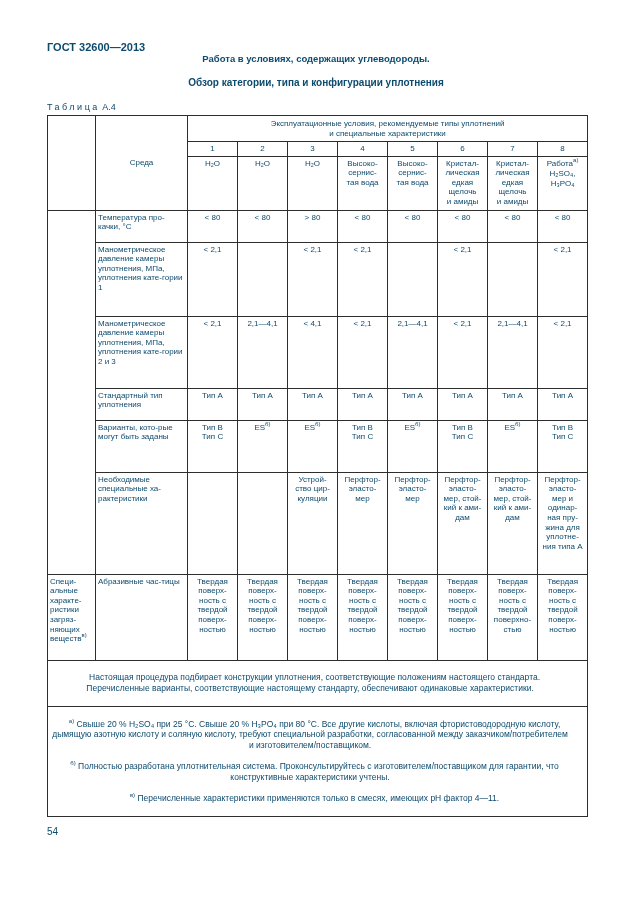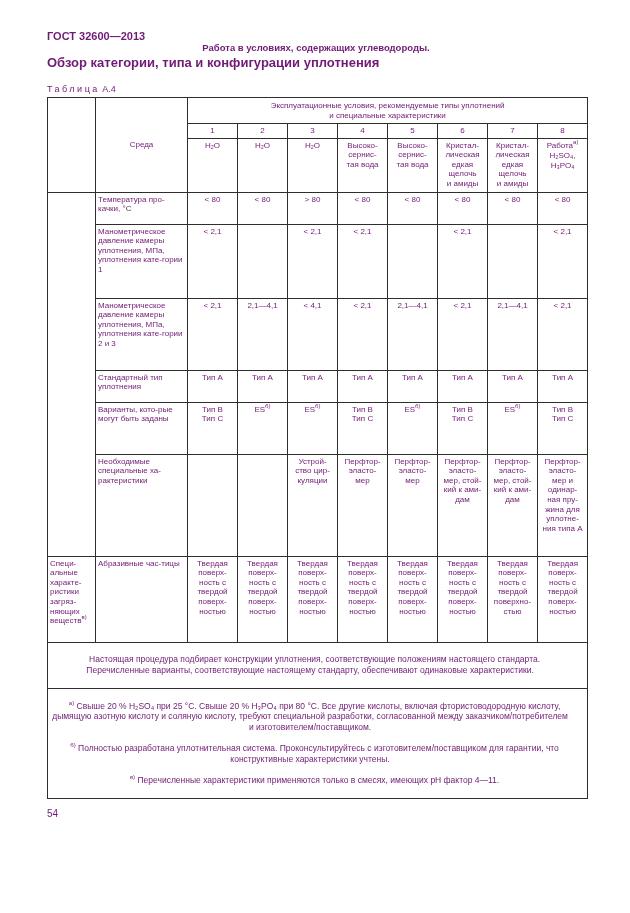--- a/index.html
+++ b/index.html
@@ -1,26 +1,26 @@
 <!DOCTYPE html>
 <html><head>
 <meta charset="utf-8">
 <style>
   * { box-sizing: border-box; }
   html, body { margin: 0; padding: 0; background: #ffffff; }
   .page {
     width: 630px; height: 913px; background: #ffffff;
-    font-family: "Liberation Sans", sans-serif; color: #701a75;
-    padding: 30px 45px 0 47px; position: relative; overflow: hidden;
+    font-family: "Liberation Sans", sans-serif; color: #0c4a6e;
+    padding: 41px 45px 0 47px; position: relative; overflow: hidden;
   }
   .doc-number { font-size: 11px; font-weight: bold; }
   .head-title  { text-align: center; font-weight: bold; font-size: 9.5px; margin-top: 18px; }
   .head-sheet  { text-align: center; font-weight: bold; font-size: 9.5px; margin-top: 9px; }
   .head-sub1   { text-align: center; font-weight: bold; font-size: 9.5px; }
-  .head-sub2   { font-weight: bold; font-size: 13px; margin-top: 2px; }
+  .head-sub2   { text-align: center; font-weight: bold; font-size: 10px; margin-top: 13px; }
   .table-caption { font-size: 9px; margin-top: 14px; margin-bottom: 3px; }
   .caption-word { letter-spacing: 2.5px; }
 
   table.main {
     border-collapse: collapse; width: 540px; table-layout: fixed;
     font-size: 8px; line-height: 1.2;
   }
   table.main th, table.main td {
     border: 1px solid #2e2e2e; padding: 2px 2px; vertical-align: top;
     text-align: center; white-space: pre-line; font-weight: normal;

